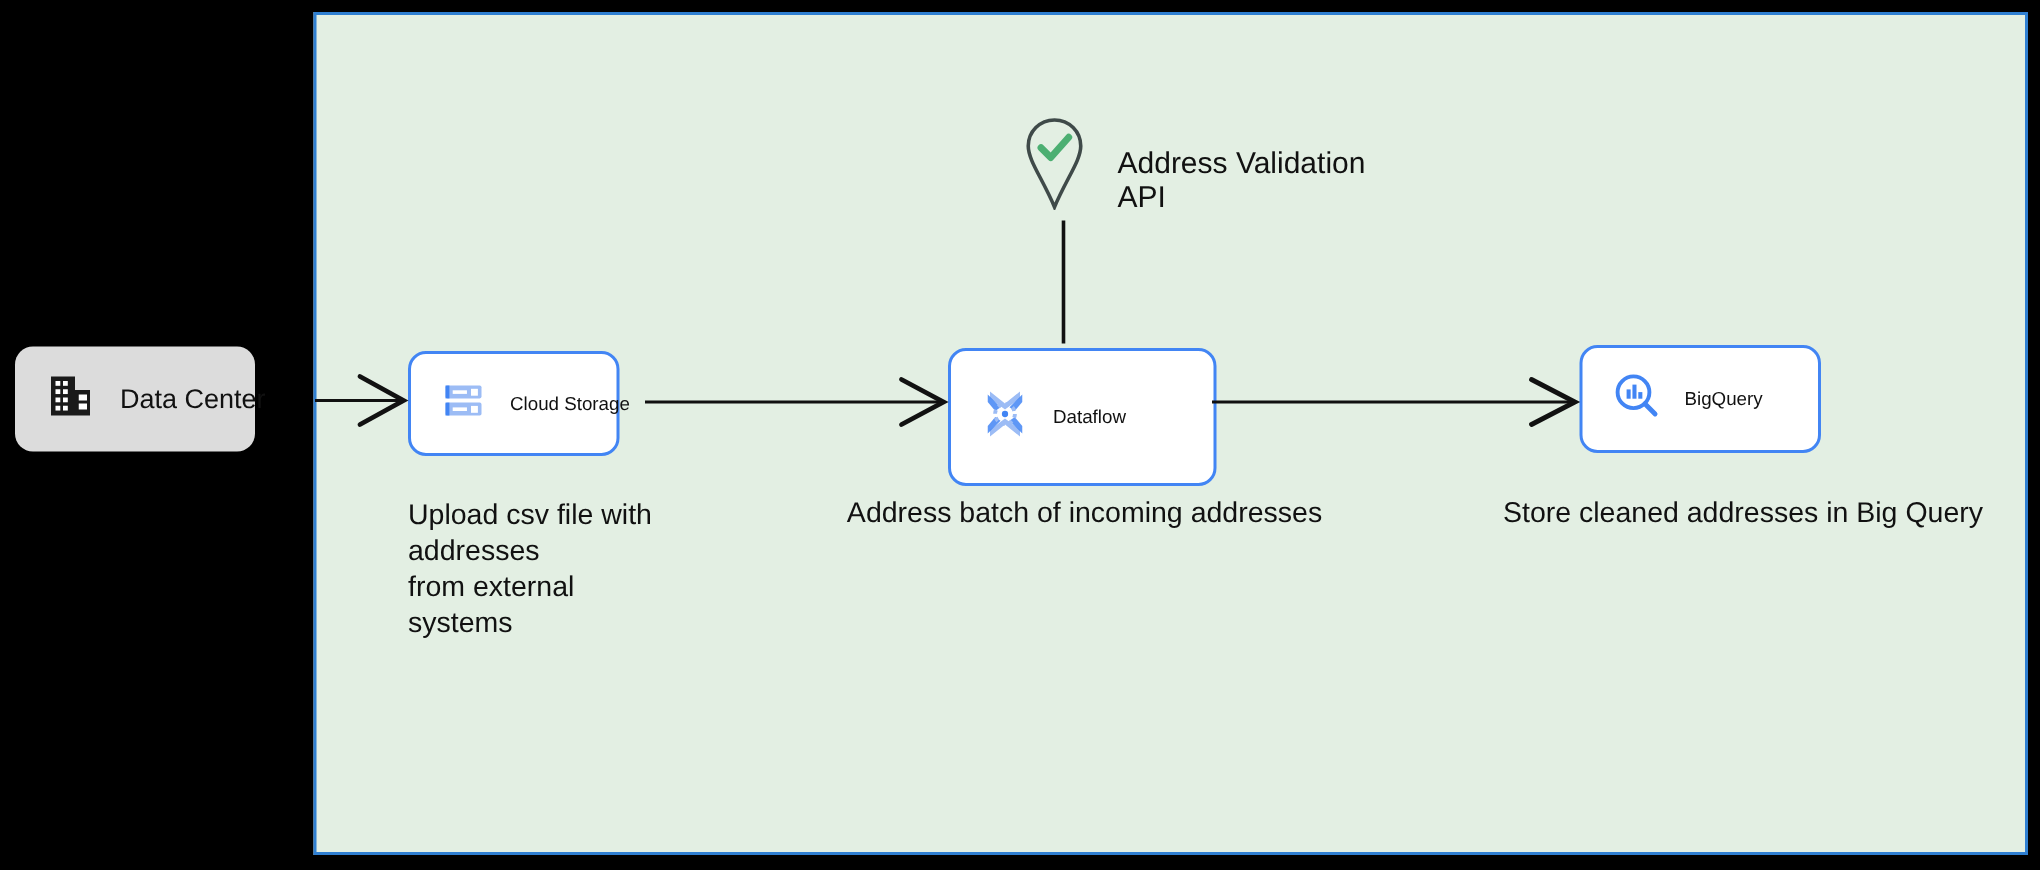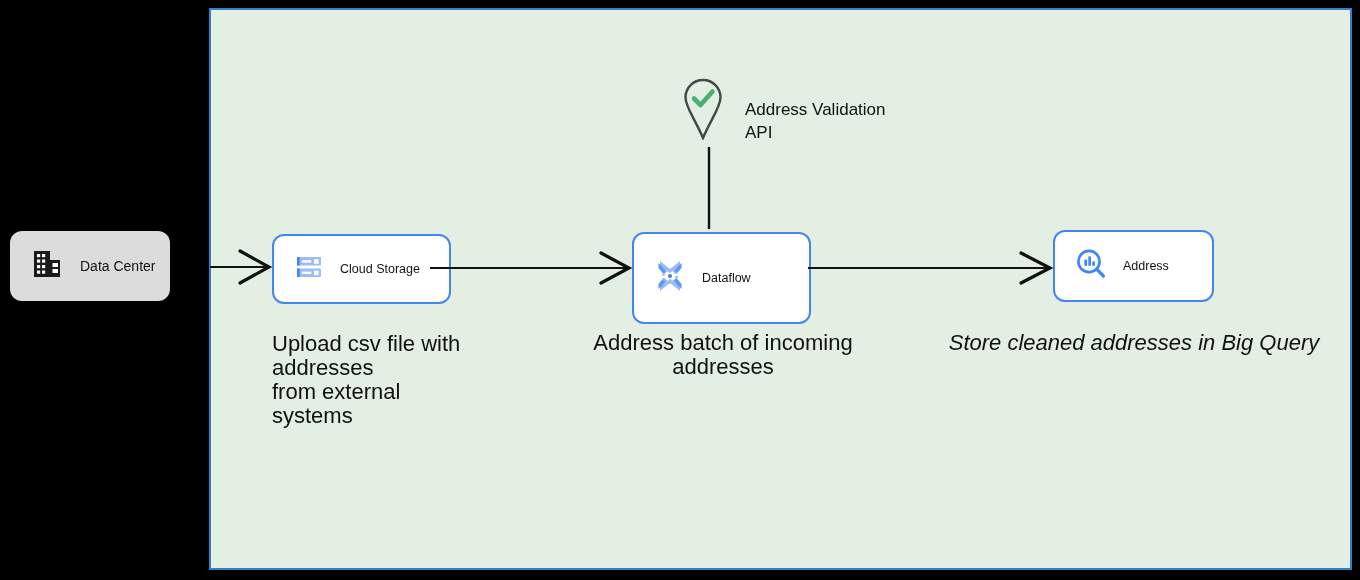--- a/index.html
+++ b/index.html
@@ -37,21 +37,21 @@
     height: 70px;
     background: #dcdcdc;
     border-radius: 12px;
     display: flex;
     align-items: center;
     padding-left: 22px;
     box-sizing: border-box;
   }
   #datacenter-node .node-label {
     margin-left: 18px;
-    font-size: 14px;
+    font-size: 18px;
     color: #111111;
     white-space: nowrap;
   }
 
   
   .gcp-node {
     position: absolute;
     background: #ffffff;
     border: 2px solid #4285f4;
     border-radius: 12px;
@@ -64,48 +64,48 @@
     flex: 0 0 auto;
     display: block;
   }
   .gcp-node .node-label {
     margin-left: 16px;
     font-size: 12.5px;
     color: #111111;
     white-space: nowrap;
   }
 
-  #node-cloud-storage { left: 61px;  top: 224px; width: 179px; height: 70px; }
+  #node-cloud-storage { left: 61px;  top: 224px; width: 141px; height: 70px; }
   #node-dataflow      { left: 421px; top: 222px; width: 179px; height: 92px; text-align: right; }
   #node-bigquery      { left: 842px; top: 220px; width: 161px; height: 72px; }
 
   
   .caption {
     position: absolute;
-    font-size: 22px;
+    font-size: 19px;
     color: #111111;
     line-height: 24px;
     white-space: pre-line;
   }
   #caption-cloud-storage { left: 61px;  top: 322px; width: 230px; text-align: left; }
   #caption-dataflow      { left: 332px; top: 321px; width: 360px; text-align: center; }
-  #caption-bigquery      { left: 728px; top: 321px; width: 390px; text-align: center; font-style: italic; }
+  #caption-bigquery      { left: 756px; top: 321px; width: 390px; text-align: center; }
 
   
   #api-node {
     position: absolute;
     left: 472px;
     top: 68px;
     display: flex;
     align-items: flex-start;
   }
   #api-node .api-label {
     margin-left: 22px;
     margin-top: 20px;
-    font-size: 17px;
+    font-size: 20px;
     line-height: 23px;
     color: #111111;
     white-space: pre-line;
   }
 
   
   #connectors {
     position: absolute;
     left: 0;
     top: 0;
@@ -187,21 +187,21 @@
     <div class="gcp-node" id="node-bigquery">
       <span class="node-icon">
         <svg width="32" height="32" viewBox="0 0 32 32">
           <circle cx="14" cy="13.5" r="10.6" fill="none" stroke="#4285f4" stroke-width="2.6"></circle>
           <rect x="9.4" y="11.6" width="2.7" height="6.2" fill="#4285f4"></rect>
           <rect x="13.3" y="8.4" width="2.7" height="9.4" fill="#4285f4"></rect>
           <rect x="17.2" y="13.4" width="2.7" height="4.4" fill="#4285f4"></rect>
           <line x1="21.6" y1="21.2" x2="28.4" y2="28" stroke="#4285f4" stroke-width="3.2" stroke-linecap="round"></line>
         </svg>
       </span>
-      <span class="node-label">Address</span>
+      <span class="node-label">BigQuery</span>
     </div>
 
     <div class="caption" id="caption-cloud-storage">Upload csv file with addresses
 from external
 systems</div>
     <div class="caption" id="caption-dataflow">Address batch of incoming addresses</div>
     <div class="caption" id="caption-bigquery">Store cleaned addresses in Big Query</div>
   </div>
 
   <svg id="connectors">

